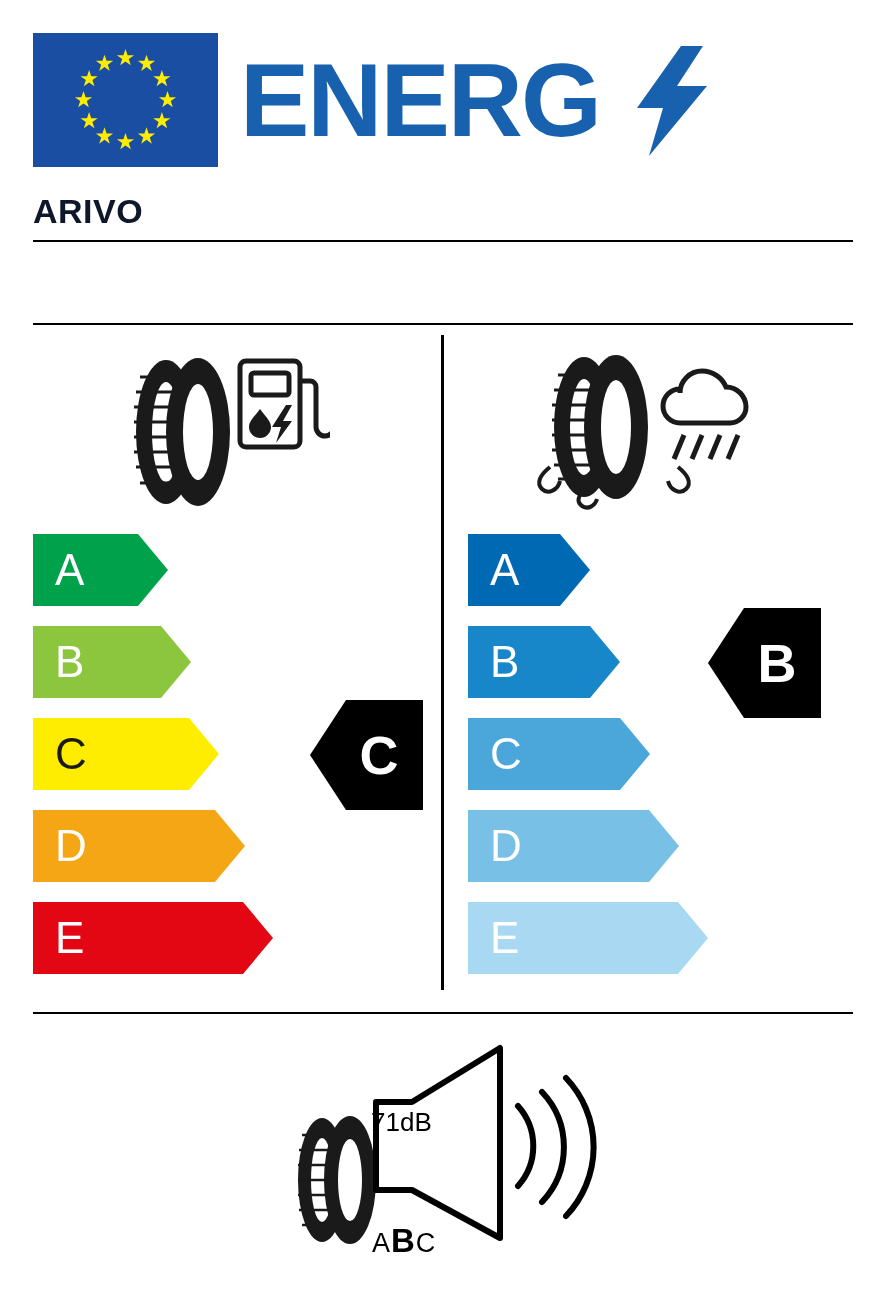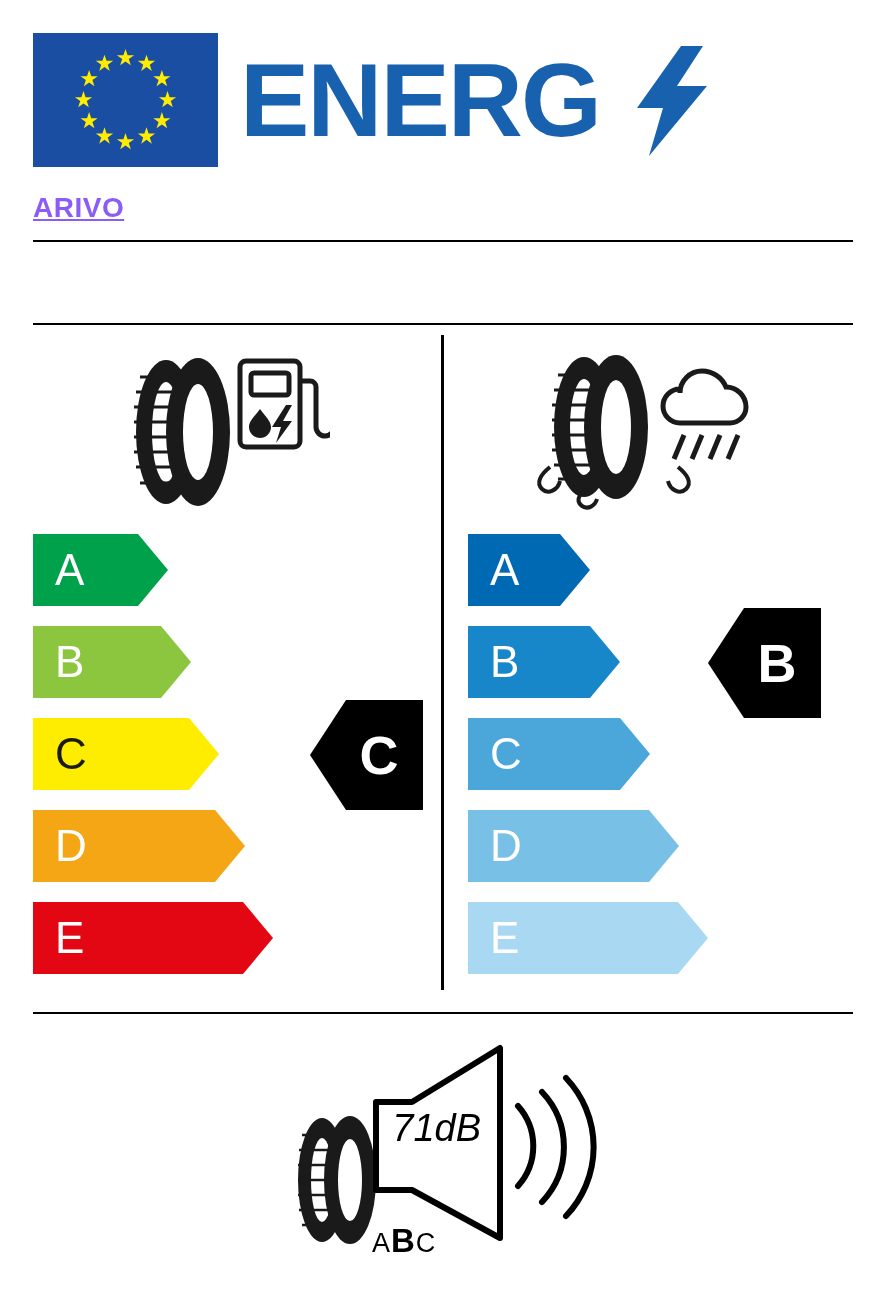--- a/index.html
+++ b/index.html
@@ -52,25 +52,24 @@
     top: 46px;
     width: 70px;
     height: 110px;
   }
 
   
   .brand {
     position: absolute;
     left: 33px;
     top: 192px;
-    font-size: 28px;
+    font-size: 34px;
     font-weight: bold;
-    color: #8b5cf6;
+    color: #0f172a;
     letter-spacing: 0.5px;
-    text-decoration: underline;
   }
   .rule {
     position: absolute;
     background: #000;
     height: 2px;
     left: 33px;
     width: 820px;
   }
   .rule-1 { top: 240px; }
   .rule-2 { top: 323px; }
@@ -129,24 +128,23 @@
   .icon-fuel-tyre { position: absolute; left: 120px; top: 347px; }
   .icon-rain-tyre { position: absolute; left: 528px; top: 347px; }
 
   
   .noise-group { position: absolute; left: 280px; top: 1040px; }
   .noise-db {
     position: absolute;
     left: 371px;
     top: 1107px;
     width: 110px;
-    text-align: right;
-    font-size: 38px;
+    text-align: left;
+    font-size: 26px;
     color: #000;
-    font-style: italic;
   }
   .noise-class {
     position: absolute;
     left: 372px;
     top: 1222px;
     font-size: 27px;
     color: #000;
     letter-spacing: 1px;
   }
   .noise-class b { font-size: 33px; font-weight: bold; }

